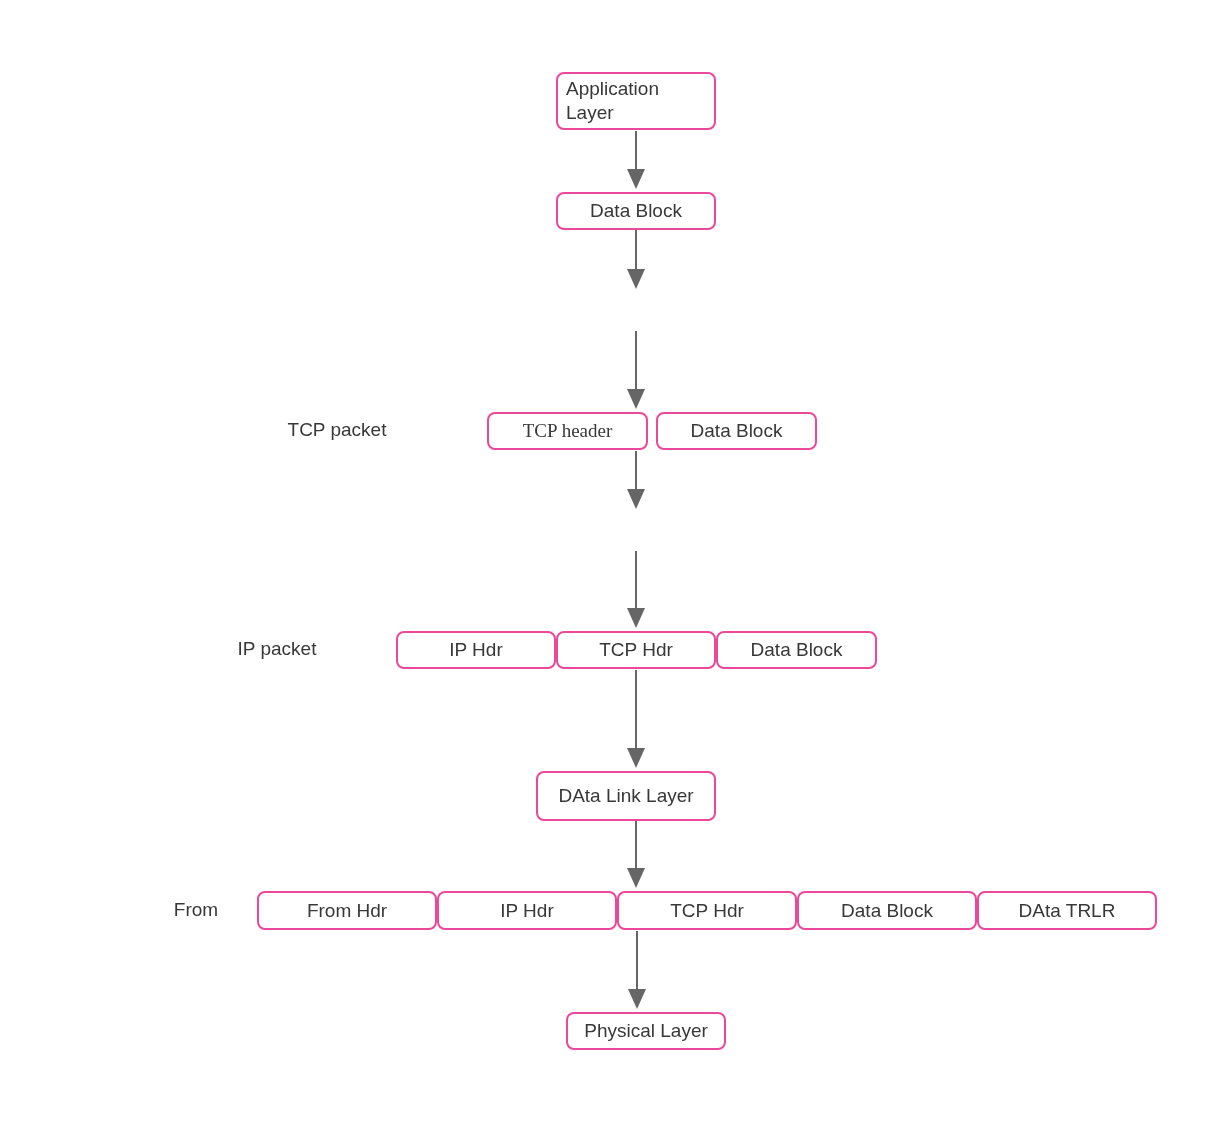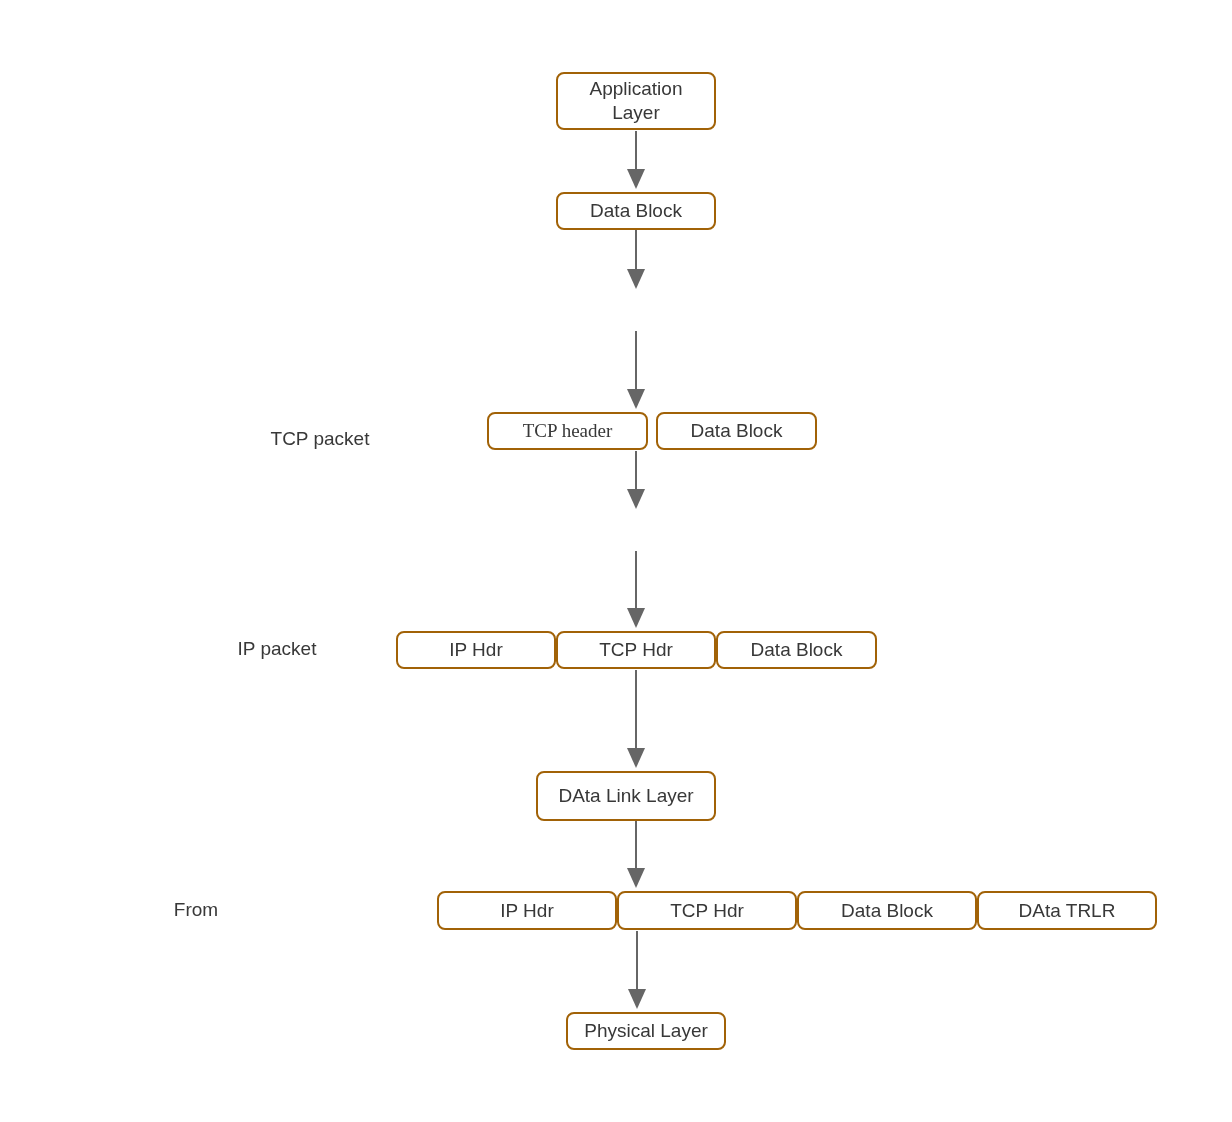--- a/index.html
+++ b/index.html
@@ -17,30 +17,30 @@
   }
   .arrows {
     position: absolute;
     top: 0;
     left: 0;
     z-index: 1;
   }
   .node {
     position: absolute;
     box-sizing: border-box;
-    border: 2px solid #a16207;
+    border: 2px solid #ec4899;
     border-radius: 8px;
     background: #ffffff;
     color: #383838;
     font-size: 19px;
     line-height: 1.25;
     display: flex;
     align-items: center;
     justify-content: center;
-    text-align: center;
+    text-align: left;
     z-index: 2;
     padding: 2px 8px;
   }
   .side-label {
     position: absolute;
     color: #383838;
     font-size: 19px;
     display: flex;
     align-items: center;
     justify-content: center;
@@ -67,33 +67,34 @@
     <line x1="636" y1="670" x2="636" y2="765" stroke="#666666" stroke-width="2" marker-end="url(#arrowhead)"></line>
     <line x1="636" y1="811" x2="636" y2="885" stroke="#666666" stroke-width="2" marker-end="url(#arrowhead)"></line>
     <line x1="637" y1="931" x2="637" y2="1006" stroke="#666666" stroke-width="2" marker-end="url(#arrowhead)"></line>
   </svg>
 
   <div class="node" style="left:556px; top:72px; width:160px; height:58px;">Application Layer</div>
 
   <div class="node" style="left:556px; top:192px; width:160px; height:38px;">Data Block</div>
 
 
-  <div class="side-label" style="left:255px; top:419px; width:130px; height:22px;margin-top:9px;">TCP packet</div>
+  <div class="side-label" style="left:272px; top:419px; width:130px; height:22px;">TCP packet</div>
   <div class="node" style="left:487px; top:412px; width:161px; height:38px;font-family:Liberation Serif, serif;">TCP header</div>
   <div class="node" style="left:656px; top:412px; width:161px; height:38px;">Data Block</div>
 
 
   <div class="side-label" style="left:222px; top:638px; width:110px; height:22px;">IP packet</div>
   <div class="node" style="left:396px; top:631px; width:160px; height:38px;">IP Hdr</div>
   <div class="node" style="left:556px; top:631px; width:160px; height:38px;">TCP Hdr</div>
   <div class="node" style="left:716px; top:631px; width:161px; height:38px;">Data Block</div>
 
   <div class="node" style="left:536px; top:771px; width:180px; height:50px;">DAta Link Layer</div>
 
   <div class="side-label" style="left:156px; top:899px; width:80px; height:22px;">From</div>
+  <div class="node" style="left:257px; top:891px; width:180px; height:39px;">From Hdr</div>
   <div class="node" style="left:437px; top:891px; width:180px; height:39px;">IP Hdr</div>
   <div class="node" style="left:617px; top:891px; width:180px; height:39px;">TCP Hdr</div>
   <div class="node" style="left:797px; top:891px; width:180px; height:39px;">Data Block</div>
   <div class="node" style="left:977px; top:891px; width:180px; height:39px;">DAta TRLR</div>
 
   <div class="node" style="left:566px; top:1012px; width:160px; height:38px;">Physical Layer</div>
 
 </div>
 
 </body></html>

